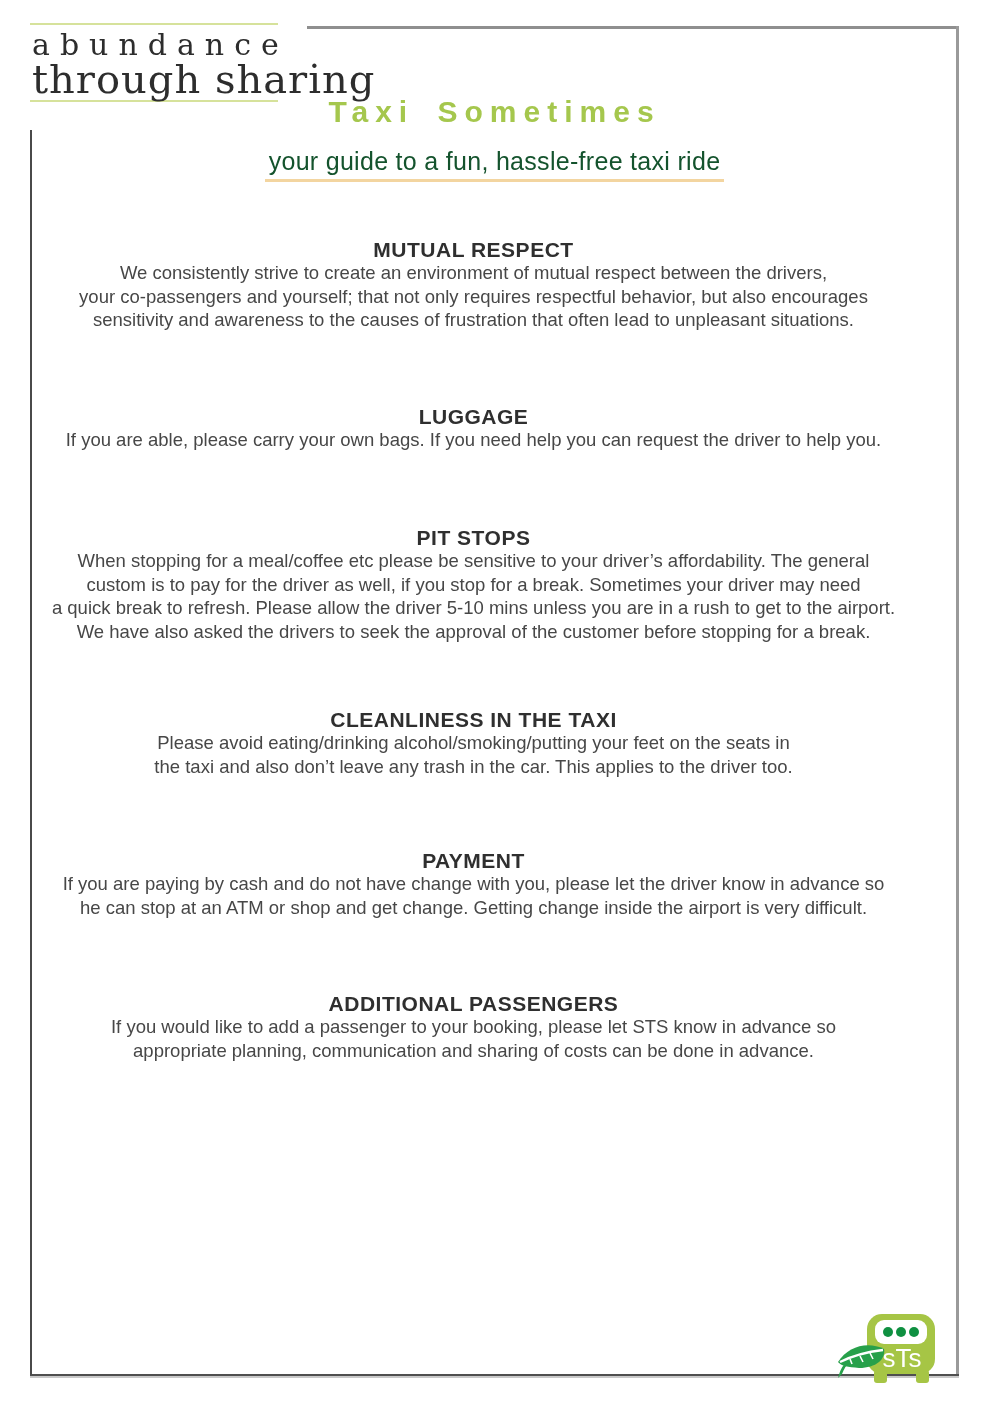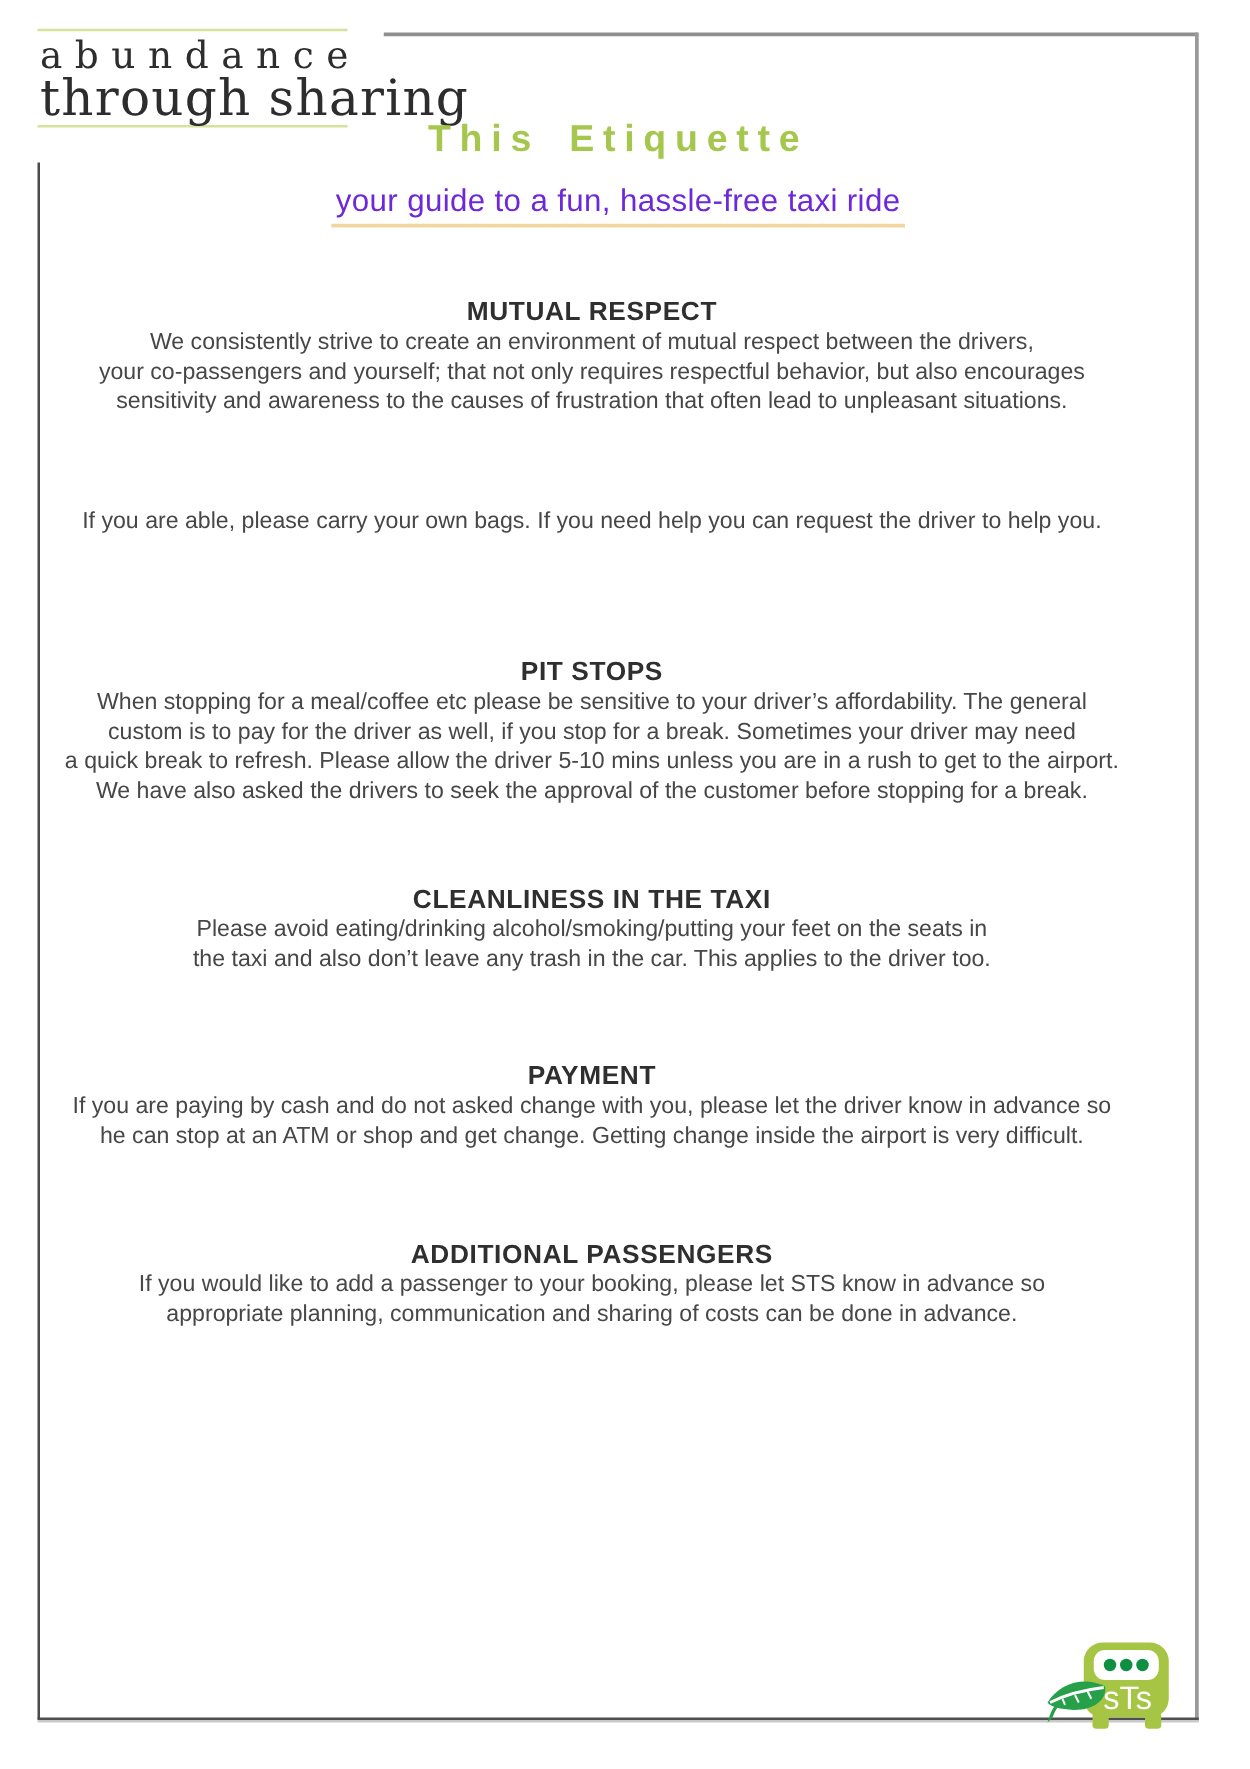--- a/index.html
+++ b/index.html
@@ -27,21 +27,21 @@
   .logo .l2{font-size:40px;line-height:34px;letter-spacing:1px;white-space:nowrap;}
 
   
   .header{position:absolute;left:30px;top:97px;width:929px;text-align:center;}
   .title{
     font-size:30px;line-height:30px;font-weight:bold;
     color:#a5c74d;letter-spacing:7px;word-spacing:8px;
   }
   .subtitle{
     display:inline-block;margin-top:3px;
-    font-size:25px;line-height:26px;color:#6d28d9;letter-spacing:0.3px;
+    font-size:25px;line-height:26px;color:#14532d;letter-spacing:0.3px;
     padding:0 4px 5px 4px;
     border-bottom:3px solid #f3d5a0;
   }
 
   
   .section{position:absolute;left:30px;width:887px;text-align:center;}
   .section-title{
     font-size:21px;line-height:24px;font-weight:bold;
     color:#2f2f2f;letter-spacing:0.5px;margin:0;
   }
@@ -68,52 +68,53 @@
   <div class="logo">
     <div class="rule"></div>
     <div class="lines">
       <div class="l1">abundance</div>
       <div class="l2">through sharing</div>
     </div>
     <div class="rule"></div>
   </div>
 
   <div class="header">
-    <div class="title">This Etiquette</div><br>
+    <div class="title">Taxi Sometimes</div><br>
     <span class="subtitle">your guide to a fun, hassle-free taxi ride</span>
   </div>
 
   <div class="section s1">
     <h2 class="section-title">MUTUAL RESPECT</h2>
     <p class="section-body">We consistently strive to create an environment of mutual respect between the drivers,
 your co-passengers and yourself; that not only requires respectful behavior, but also encourages
 sensitivity and awareness to the causes of frustration that often lead to unpleasant situations.</p>
   </div>
 
   <div class="section s2">
+    <h2 class="section-title">LUGGAGE</h2>
     <p class="section-body">If you are able, please carry your own bags. If you need help you can request the driver to help you.</p>
   </div>
 
   <div class="section s3">
     <h2 class="section-title">PIT STOPS</h2>
     <p class="section-body">When stopping for a meal/coffee etc please be sensitive to your driver’s affordability. The general
 custom is to pay for the driver as well, if you stop for a break. Sometimes your driver may need
 a quick break to refresh. Please allow the driver 5-10 mins unless you are in a rush to get to the airport.
 We have also asked the drivers to seek the approval of the customer before stopping for a break.</p>
   </div>
 
   <div class="section s4">
     <h2 class="section-title">CLEANLINESS IN THE TAXI</h2>
     <p class="section-body">Please avoid eating/drinking alcohol/smoking/putting your feet on the seats in
 the taxi and also don’t leave any trash in the car. This applies to the driver too.</p>
   </div>
 
   <div class="section s5">
     <h2 class="section-title">PAYMENT</h2>
-    <p class="section-body">If you are paying by cash and do not asked change with you, please let the driver know in advance so
+    <p class="section-body">If you are paying by cash and do not have change with you, please let the driver know in advance so
 he can stop at an ATM or shop and get change. Getting change inside the airport is very difficult.</p>
   </div>
 
   <div class="section s6">
     <h2 class="section-title">ADDITIONAL PASSENGERS</h2>
     <p class="section-body">If you would like to add a passenger to your booking, please let STS know in advance so
 appropriate planning, communication and sharing of costs can be done in advance.</p>
   </div>
 
 

